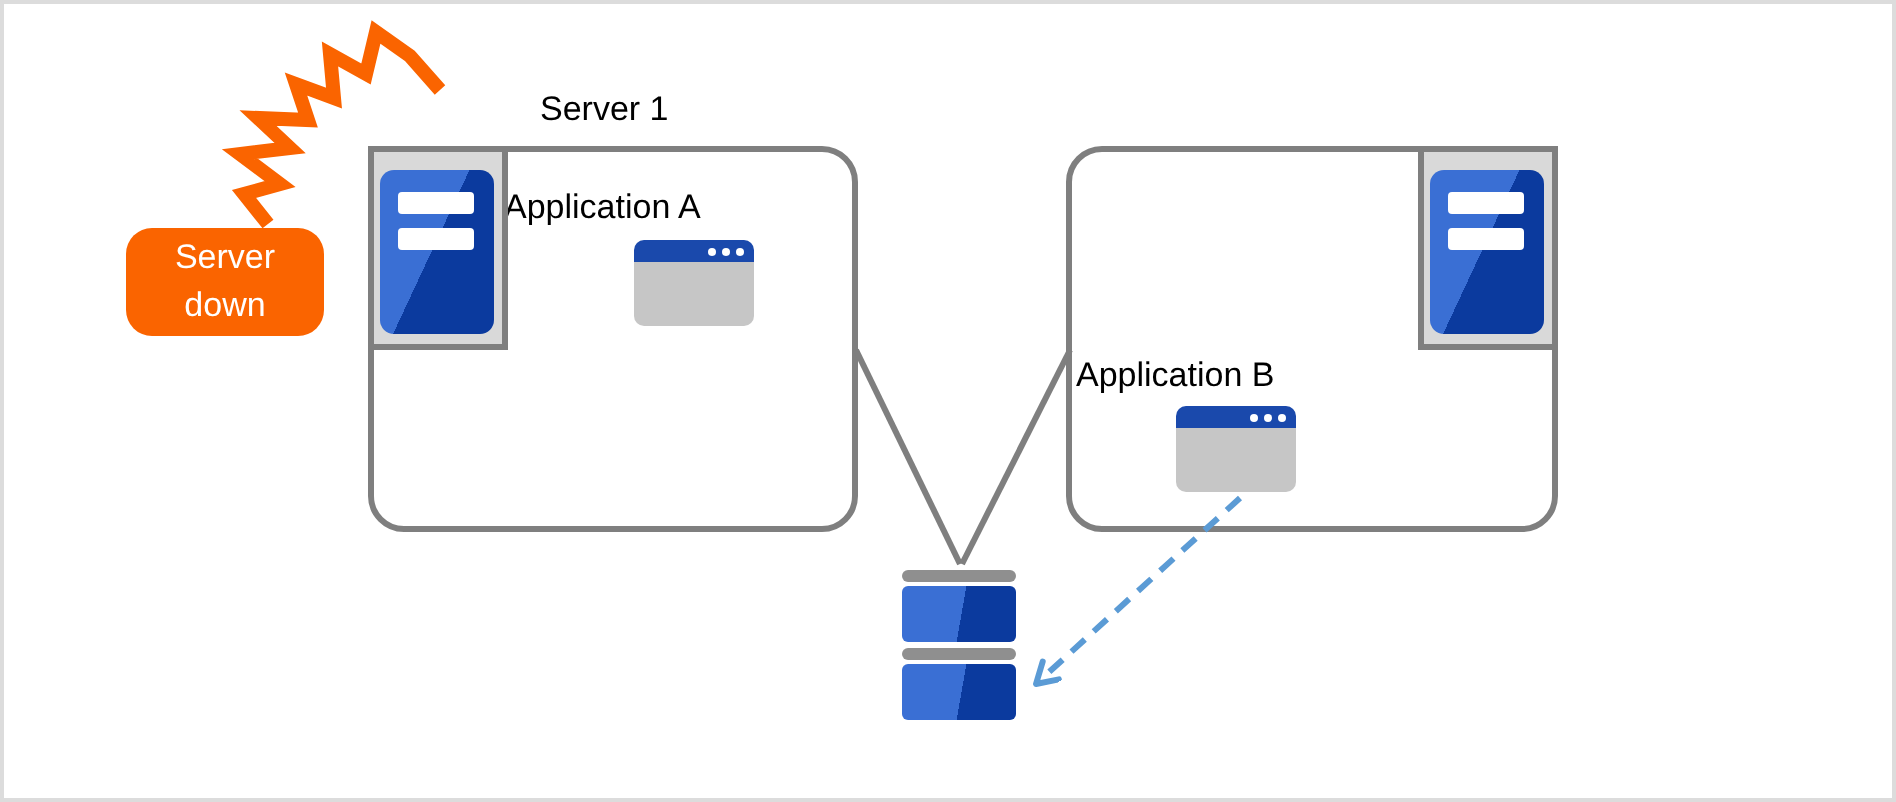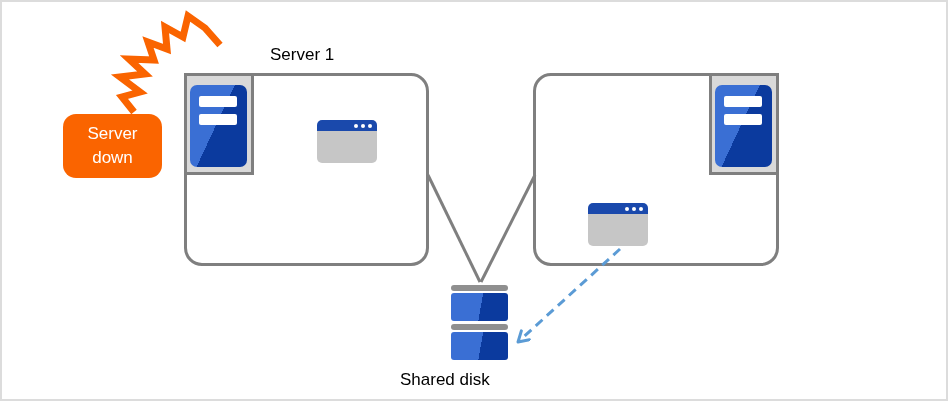--- a/index.html
+++ b/index.html
@@ -17,21 +17,21 @@
     position:absolute;
     width:160px;
     font-size:17px;
     color:#000;
     white-space:nowrap;
   }
   
   .badge{
     position:absolute;
     left:61px;top:112px;
-    width:99px;height:64px;
+    width:99px;height:54px;
     background:#FA6400;
     border-radius:13px;
     display:flex;flex-direction:column;
     align-items:center;justify-content:center;
     color:#fff;font-size:17px;line-height:24px;
   }
   
   .gbox{
     position:absolute;
     box-sizing:border-box;
@@ -104,21 +104,22 @@
 
   <div class="badge">
     <span>Server</span>
     <span>down</span>
   </div>
 
   <div class="gbox" id="box1"></div>
   <div class="gbox" id="box2"></div>
 
   <div class="lbl" style="left:268px;top:43px;">Server 1</div>
-  <div class="lbl" style="left:398px;top:368px;">Shared disk</div>
+  <div class="lbl" style="left:250px;top:92px;">Application A</div>
+  <div class="lbl" style="left:536px;top:176px;">Application B</div>
 
   <div class="frame" id="frame1">
     <div class="tower">
       <span class="tbar b1"></span>
       <span class="tbar b2"></span>
     </div>
   </div>
   <div class="frame" id="frame2">
     <div class="tower">
       <span class="tbar b1"></span>

